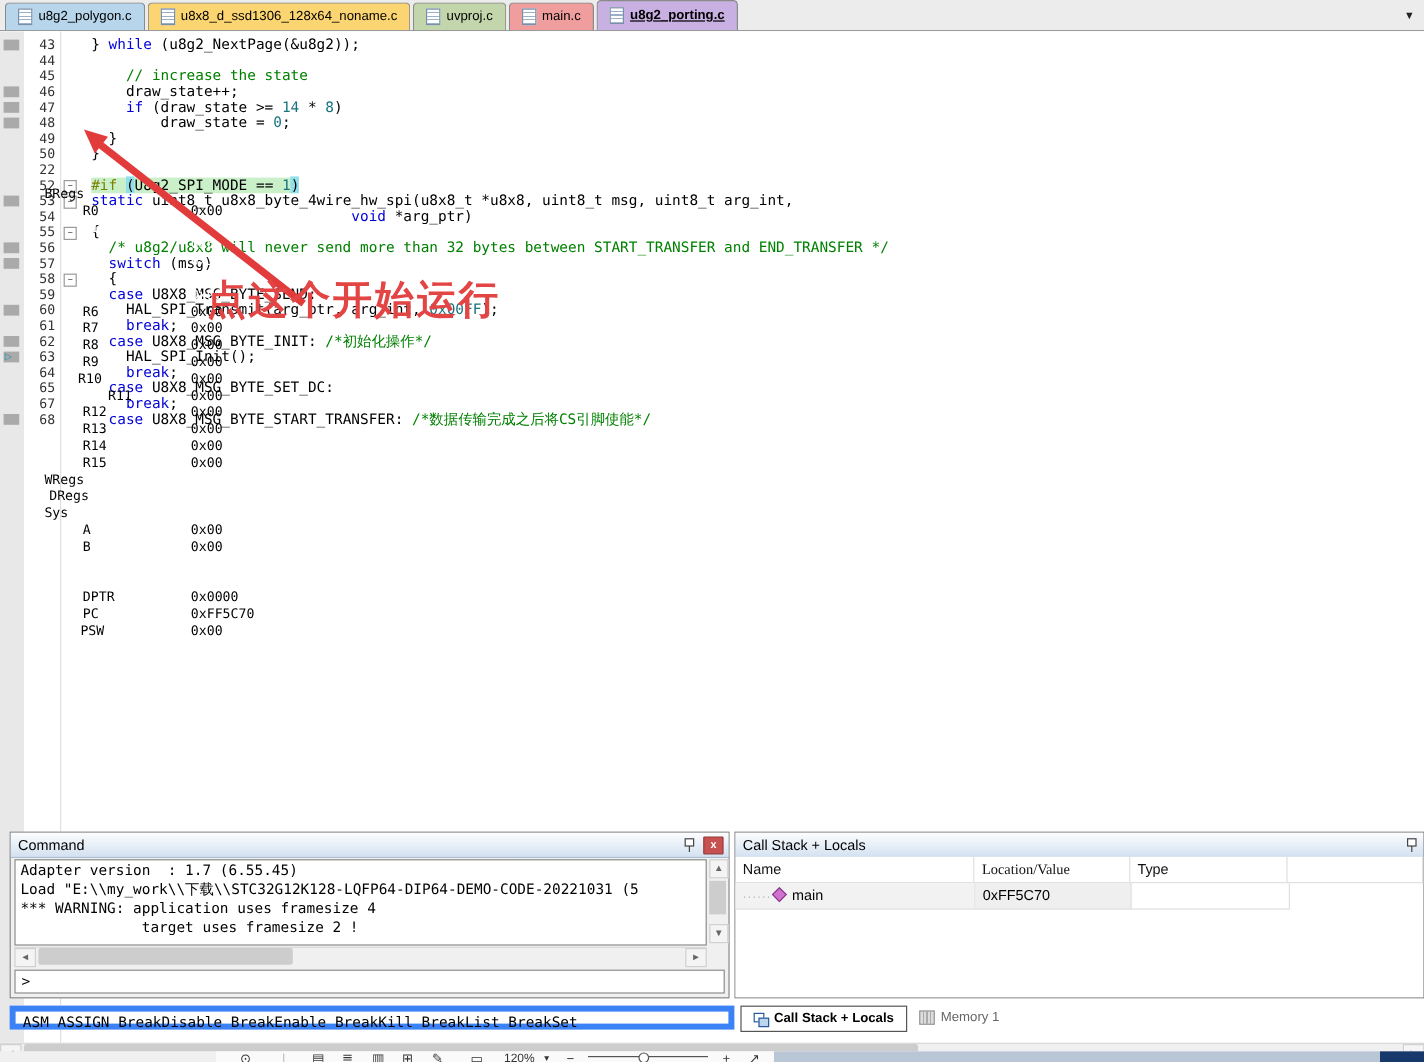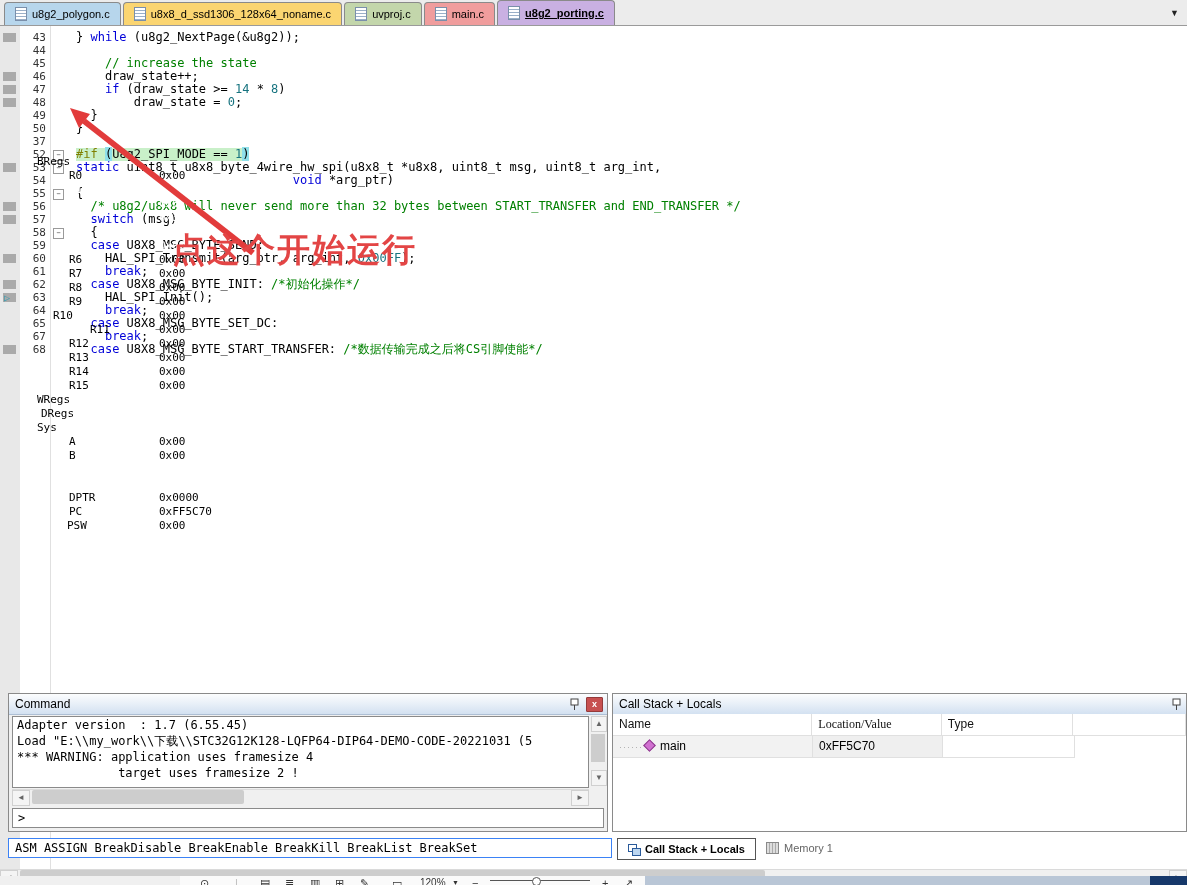--- a/index.html
+++ b/index.html
@@ -147,21 +147,21 @@
   #cspanel{left:612px;top:693px;width:575px;height:139px;}
   #cstable{position:absolute;left:0;top:20px;right:0;bottom:0;background:#fff;}
   .csrow{display:flex;height:22px;}
   .csrow .cell{border-right:1px solid #e0e0e0;border-bottom:1px solid #e0e0e0;box-sizing:border-box;
                font-size:12px;line-height:21px;padding-left:6px;white-space:nowrap;overflow:hidden;}
   .csrow.hdr .cell{font-size:12px;color:#111;}
   .diamond{display:inline-block;width:7px;height:7px;background:#d070d0;border:1px solid #8a3a8a;
            transform:rotate(45deg);margin:0 6px 0 2px;}
   .dots{color:#aaa;font-size:9px;letter-spacing:1px;}
   
-  #asmbar{position:absolute;left:8px;top:838px;width:604px;height:20px;background:#fff;border:1px solid #3b82f6;
+  #asmbar{position:absolute;left:8px;top:838px;width:604px;height:20px;background:#fff;border:5px solid #3b82f6;
           box-sizing:border-box;font-family:"DejaVu Sans Mono",monospace;font-size:12px;line-height:18px;padding-left:6px;}
   #cstabs{position:absolute;left:617px;top:838px;height:21px;display:flex;}
   .cstab{display:flex;align-items:center;gap:5px;height:20px;padding:0 10px;font-size:11px;color:#666;}
   .cstab.act{background:#fff;border:1px solid #555;color:#000;font-weight:bold;}
   .cstabic{width:12px;height:11px;position:relative;flex:none;}
   .cstabic i{position:absolute;width:7px;height:6px;border:1px solid #2a5a9a;background:#bcd6f0;}
   .cstabic i:first-child{left:0;top:0;background:#fff;}
   .cstabic i:last-child{left:4px;top:4px;}
   .memic{width:11px;height:10px;border:1px solid #8a8a8a;flex:none;
          background:repeating-linear-gradient(90deg,#ddd 0 2px,#aaa 2px 3px);}
@@ -467,21 +467,21 @@
           </div>
           <div class="rrow">
             <span class="rlab" style="left: 56px;">R8</span>
             <span class="rval">0x00</span>
           </div>
           <div class="rrow">
             <span class="rlab" style="left: 56px;">R9</span>
             <span class="rval">0x00</span>
           </div>
           <div class="rrow">
-            <span class="rlab" style="left: 40px;">R10</span>
+            <span class="rlab" style="left: 52px;">R10</span>
             <span class="rval">0x00</span>
           </div>
           <div class="rrow">
             <span class="rlab" style="left: 56px; margin-left: 21px;">R11</span>
             <span class="rval">0x00</span>
           </div>
           <div class="rrow">
             <span class="rlab" style="left: 56px;">R12</span>
             <span class="rval">0x00</span>
           </div>
@@ -649,21 +649,21 @@
           </div>
           <div class="cline">
             <span class="num">49</span>
             <span class="txt"><span class="s-p">  }</span></span>
           </div>
           <div class="cline">
             <span class="num">50</span>
             <span class="txt"><span class="s-p">}</span></span>
           </div>
           <div class="cline">
-            <span class="num">37</span>
+            <span class="num">22</span>
             <span class="txt"></span>
           </div>
           <div class="cline">
             <span class="num">52</span>
             <span class="fold">−</span>
             <span class="txt hlbg"><span class="s-pp">#if</span><span class="s-p"> </span><span class="s-br">(</span><span class="s-p">U8g2_SPI_MODE == </span><span class="s-n">1</span><span class="s-br">)</span></span>
           </div>
           <div class="cline">
             <span class="blk"></span>
             <span class="num">53</span>

